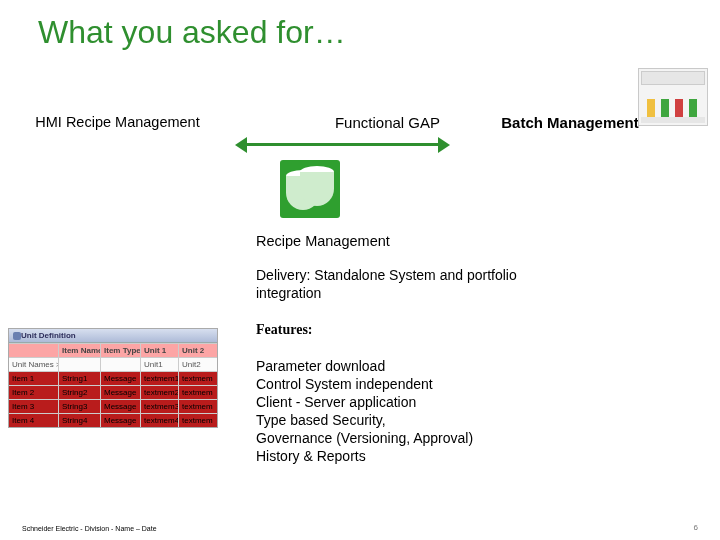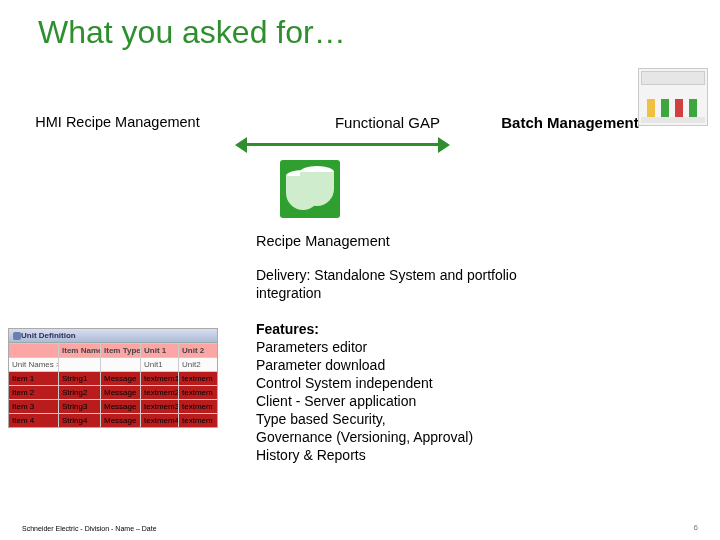--- a/index.html
+++ b/index.html
@@ -16,21 +16,21 @@
   .disk { position: absolute; width: 34px; height: 40px; }
   .disk::before { content: ""; position: absolute; left: 0; right: 0; top: 0; height: 12px; background: #fff; border-radius: 50%; }
   .disk::after  { content: ""; position: absolute; left: 0; right: 0; top: 6px; bottom: 0; background: #cfeccd; border-radius: 0 0 17px 17px; }
   .disk .ring { position: absolute; left: 1px; right: 1px; top: 14px; height: 10px; background: #a8d8a5; border-radius: 50%; }
   .d1 { left: 6px; top: 10px; z-index: 1; }
   .d2 { left: 20px; top: 6px; z-index: 2; }
   .rm-heading { position: absolute; left: 256px; top: 233px; font-size: 14.5px; font-weight: 400; }
   .delivery   { position: absolute; left: 256px; top: 266px; font-size: 14px; line-height: 18px; width: 270px; }
   .delivery b { font-weight: 400; }
   .features   { position: absolute; left: 256px; top: 320px; font-size: 14px; line-height: 18px; width: 300px; }
-  .features b { font-weight: 700; }
+  .features b { font-weight: 700; font-family: Liberation Serif, serif; }
   .footer  { position: absolute; left: 22px; bottom: 8px; font-size: 7px; color: #000; }
   .pagenum { position: absolute; right: 22px; bottom: 8px; font-size: 8px; color: #777; }
   .thumb-batch { position: absolute; right: 12px; top: 68px; width: 70px; height: 58px; border: 1px solid #c9c9c9; background: #f4f4f4; }
   .tb-top { position: absolute; left: 2px; right: 2px; top: 2px; height: 14px; background: #e6e6e6; border: 1px solid #ccc; }
   .tb-chip { position: absolute; top: 30px; width: 8px; height: 18px; }
   .tc1 { left: 8px;  background: #f0c040; }
   .tc2 { left: 22px; background: #3fa63f; }
   .tc3 { left: 36px; background: #d04040; }
   .tc4 { left: 50px; background: #3fa63f; }
   .tb-bot { position: absolute; left: 2px; right: 2px; bottom: 2px; height: 6px; background: #e6e6e6; }
@@ -78,21 +78,21 @@
 </div>
 
 <div class="rm-heading">Recipe Management</div>
 
 <div class="delivery">
   <b>Delivery:</b><span> Standalone System and portfolio integration</span>
 </div>
 
 <div class="features">
   <b>Features:</b><br>
-  <span>Parameters editor</span><br>
+  <br>
   <span>Parameter download</span><br>
   <span>Control System independent</span><br>
   <span>Client - Server application</span><br>
   <span>Type based Security,</span><br>
   <span>Governance (Versioning, Approval)</span><br>
   <span>History &amp; Reports</span>
 </div>
 
 <div class="unit-table">
   <div class="ut-title">

